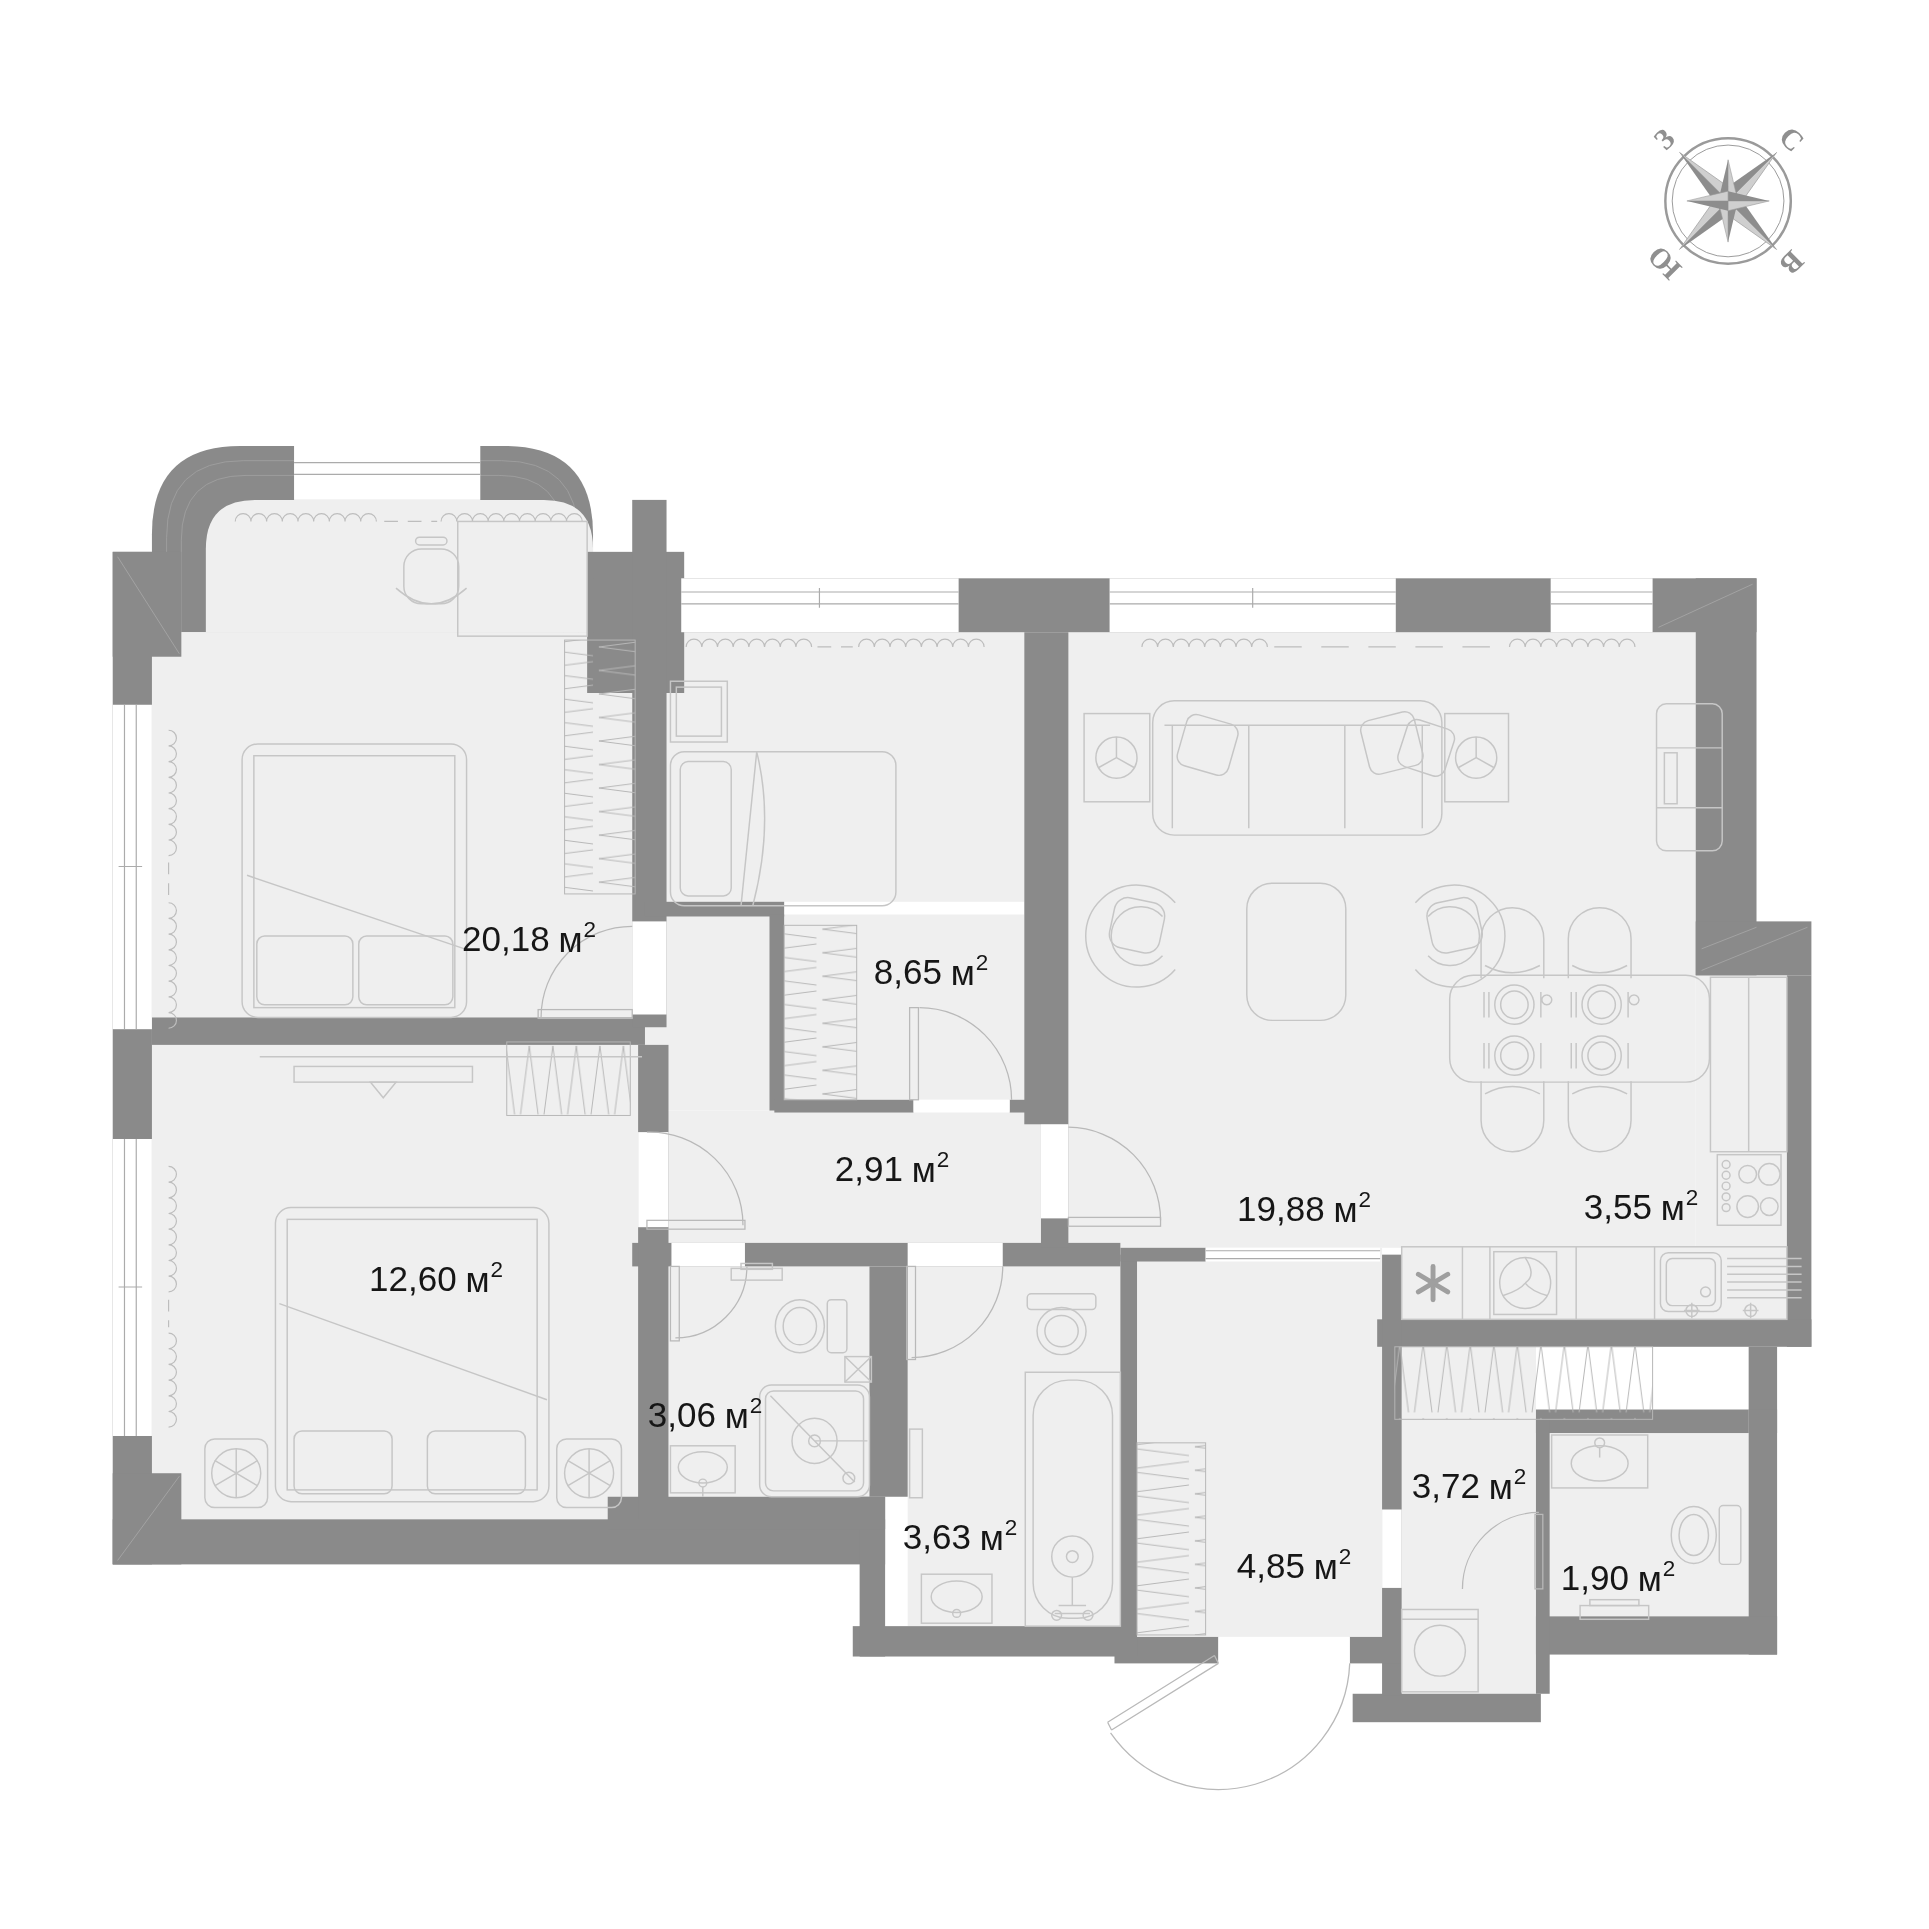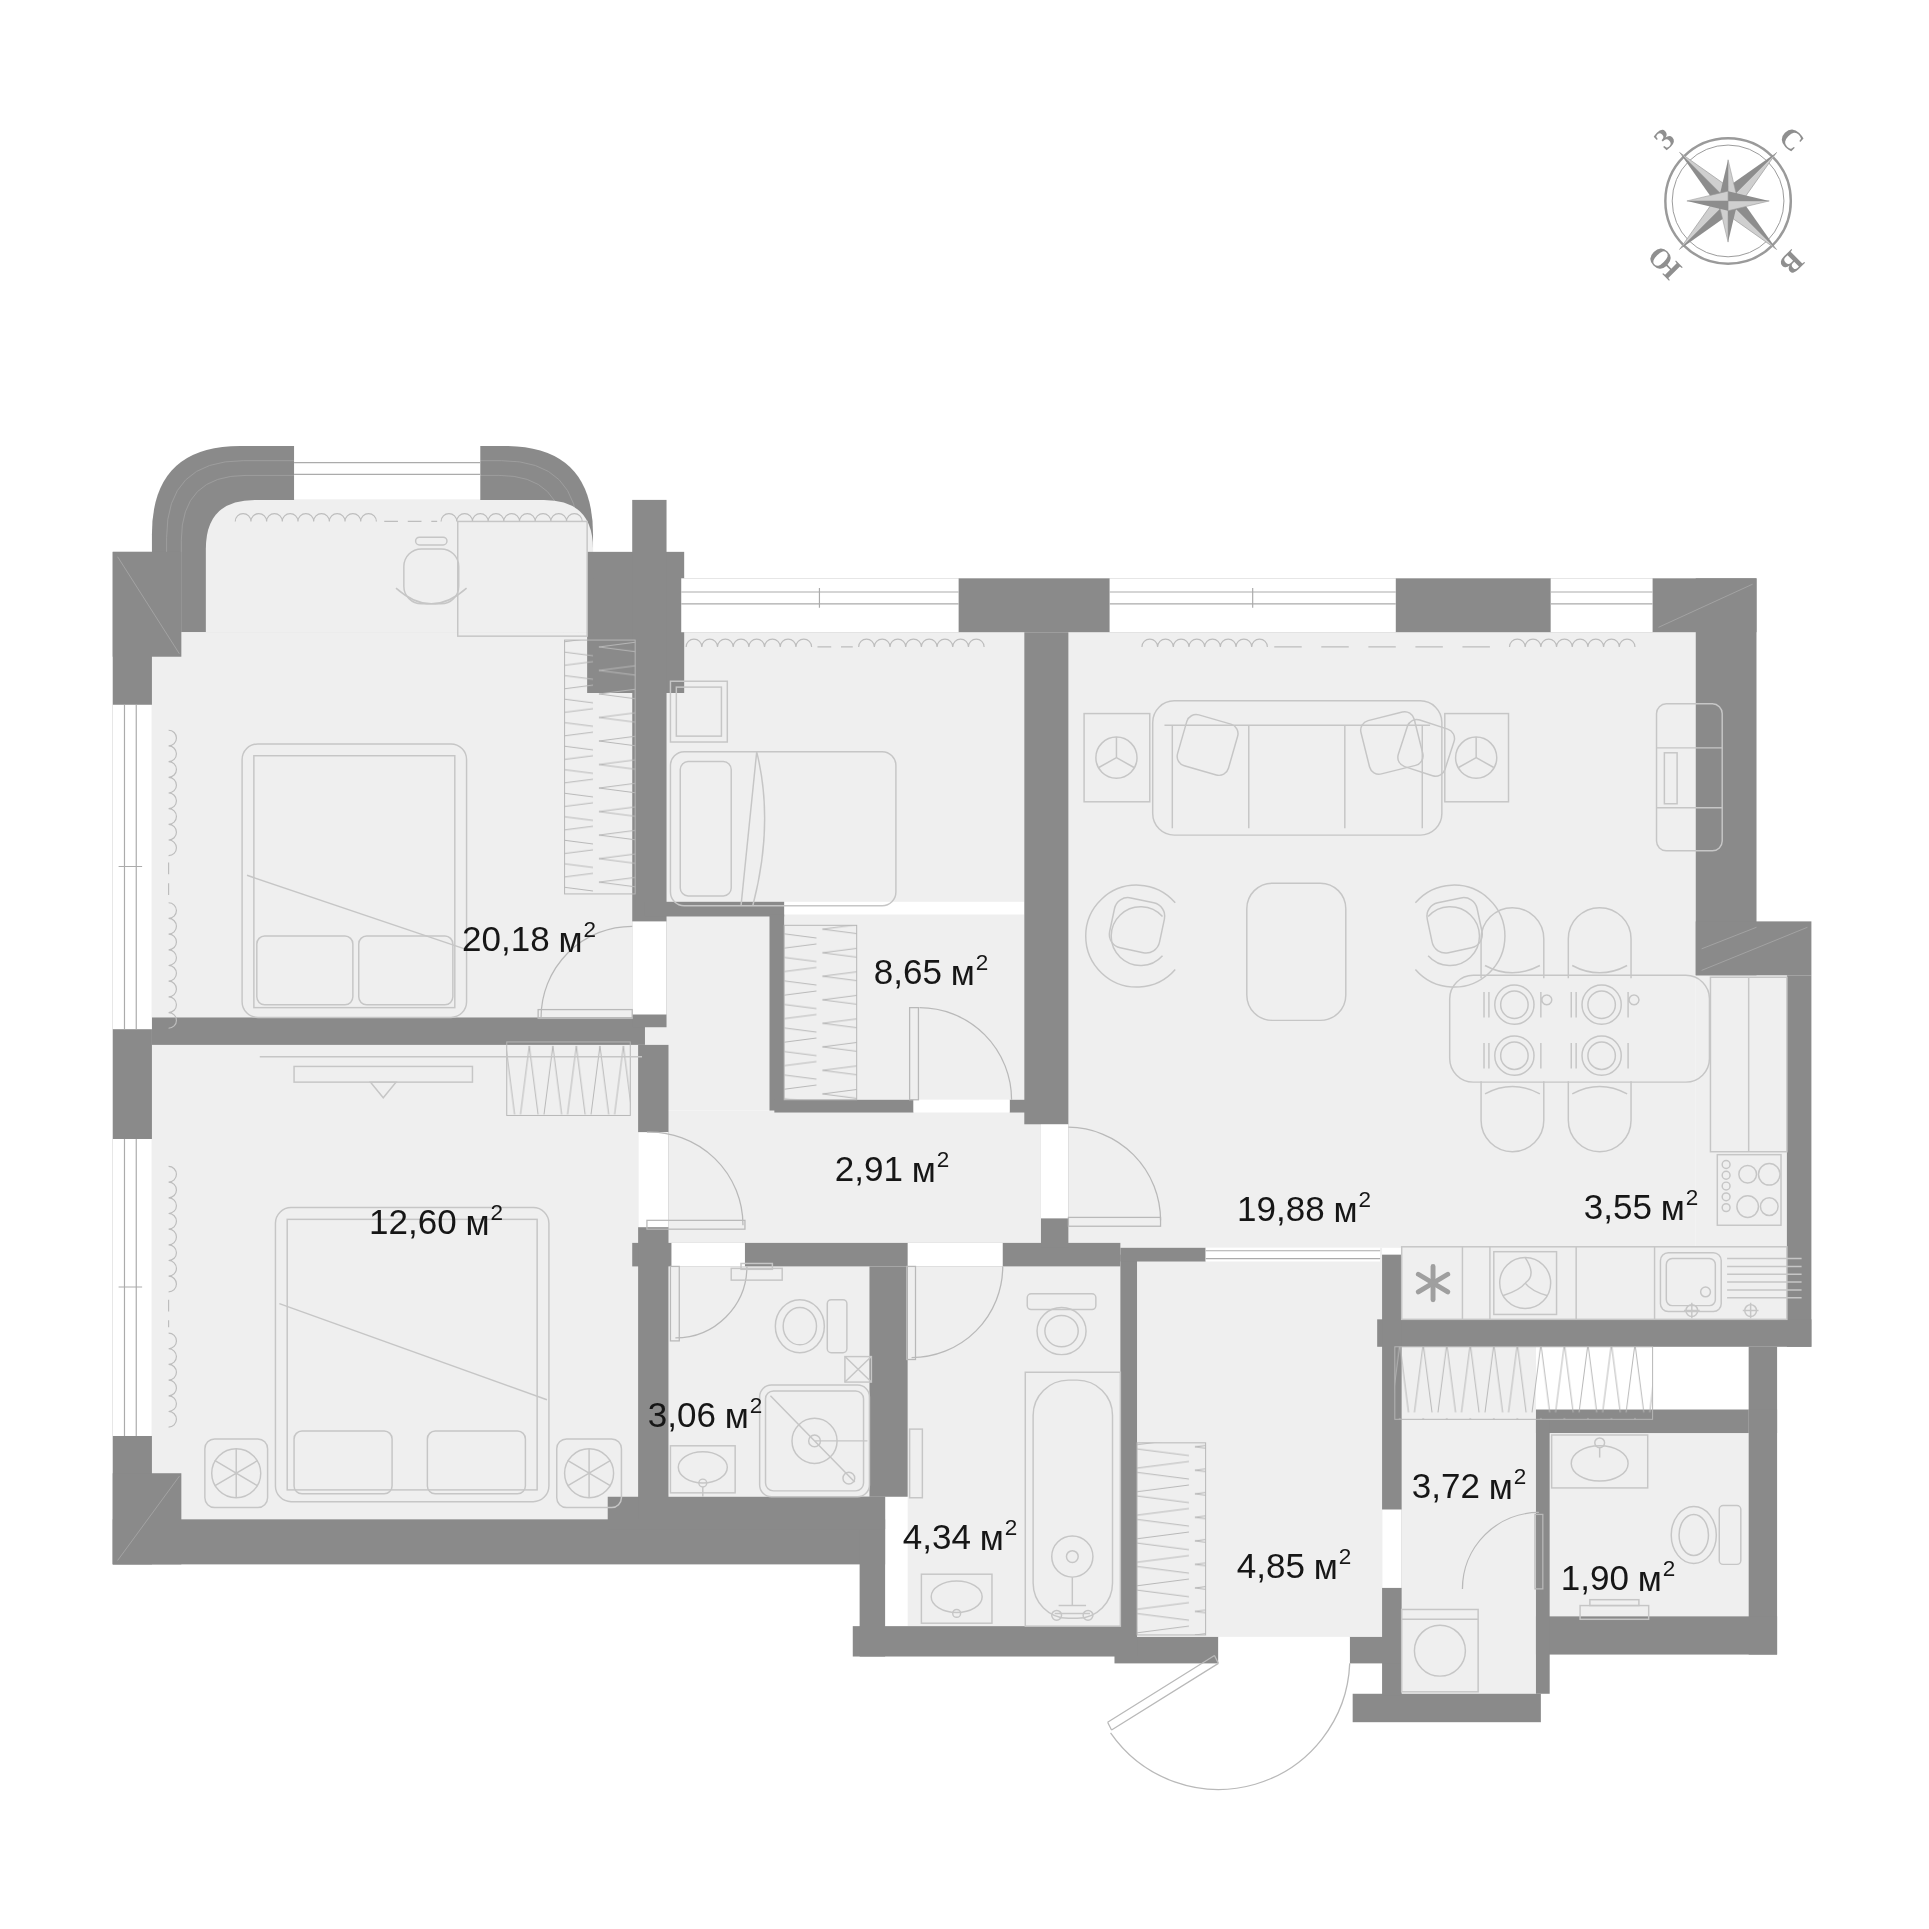--- a/index.html
+++ b/index.html
@@ -7,21 +7,21 @@
          font-family:"Liberation Sans", sans-serif;}
   .stage svg{position:absolute;left:0;top:0;}
   .room-label{position:absolute;transform:translate(-50%,-50%);white-space:nowrap;
               font-size:35px;font-weight:500;color:#161616;letter-spacing:0;}
   .room-label .unit{margin-left:8.8px;}
   .room-label sup{font-size:22.5px;position:relative;top:-2px;margin-left:1px;}
   
   .lb-b1{left:529px;top:939px}
   .lb-b2{left:931px;top:972px}
   .lb-hall{left:892px;top:1169px}
-  .lb-b3{left:436px;top:1222px}
+  .lb-b3{left:436px;top:1279px}
   .lb-bath1{left:705px;top:1415px}
   .lb-bath2{left:960px;top:1537px}
   .lb-entry{left:1294px;top:1566px}
   .lb-liv{left:1304px;top:1209px}
   .lb-kit{left:1641px;top:1207px}
   .lb-dress{left:1469px;top:1486px}
   .lb-wc{left:1618px;top:1578px}
 </style>
 </head>
 <body>
@@ -459,20 +459,20 @@
       <text x="1698" y="152" transform="rotate(315 1698 142)">З</text>
     </g>
   </g>
 </svg>
 
   <div class="room-label lb-b1"><span>20,18</span><span class="unit">м</span><sup>2</sup></div>
   <div class="room-label lb-b2"><span>8,65</span><span class="unit">м</span><sup>2</sup></div>
   <div class="room-label lb-hall"><span>2,91</span><span class="unit">м</span><sup>2</sup></div>
   <div class="room-label lb-b3"><span>12,60</span><span class="unit">м</span><sup>2</sup></div>
   <div class="room-label lb-bath1"><span>3,06</span><span class="unit">м</span><sup>2</sup></div>
-  <div class="room-label lb-bath2"><span>4,34</span><span class="unit">м</span><sup>2</sup></div>
+  <div class="room-label lb-bath2"><span>3,63</span><span class="unit">м</span><sup>2</sup></div>
   <div class="room-label lb-entry"><span>4,85</span><span class="unit">м</span><sup>2</sup></div>
   <div class="room-label lb-liv"><span>19,88</span><span class="unit">м</span><sup>2</sup></div>
   <div class="room-label lb-kit"><span>3,55</span><span class="unit">м</span><sup>2</sup></div>
   <div class="room-label lb-dress"><span>3,72</span><span class="unit">м</span><sup>2</sup></div>
   <div class="room-label lb-wc"><span>1,90</span><span class="unit">м</span><sup>2</sup></div>
 </div>
 
 
 </body></html>

